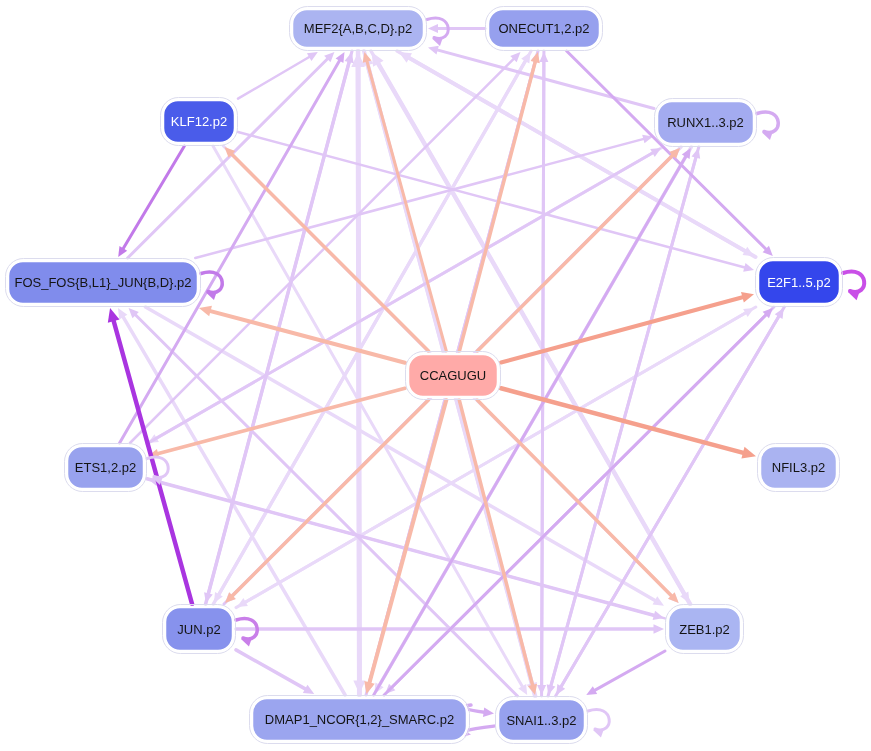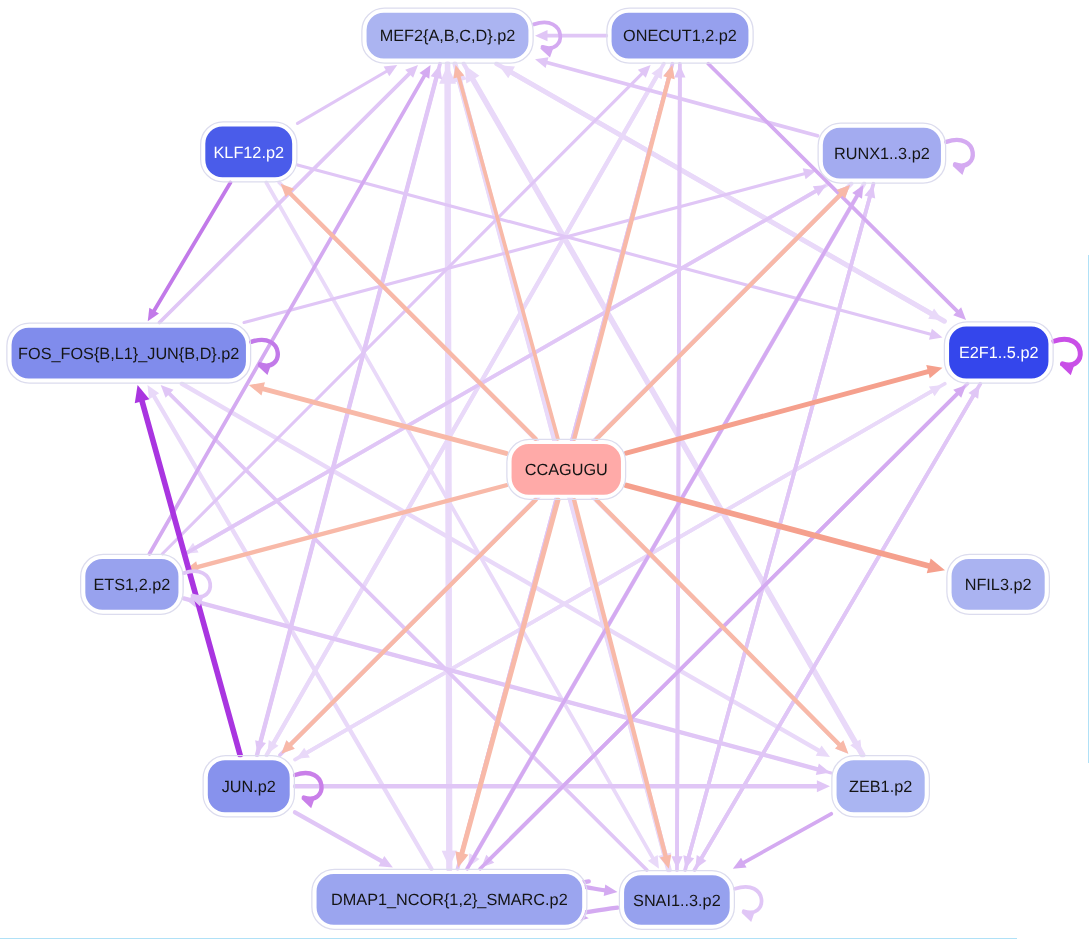--- a/index.html
+++ b/index.html
@@ -1,17 +1,17 @@
 <!DOCTYPE html>
 <html><head>
 <meta charset="utf-8">
 <style>
   html,body{margin:0;padding:0;background:#ffffff;}
   body{font-family:"Liberation Sans", sans-serif;}
-  #viewport{position:relative;width:871px;height:751px;background:#0ea5e9;overflow:hidden;}
+  #viewport{position:relative;width:871px;height:751px;background:#0369a1;overflow:hidden;}
   svg{display:block;}
   .node-label{font-family:"Liberation Sans", sans-serif;font-size:13px;pointer-events:none;}
 </style>
 </head>
 <body>
 
 <div id="viewport">
   <svg id="graph" xmlns="http://www.w3.org/2000/svg" width="871" height="751" viewBox="0 0 871 751" style="background: rgb(255, 255, 255);">
       <g>
         <polygon points="398.8816568047337,52 411.9764426174305,53.298685689301365 406.59415124569375,62.661961803446914" fill="#e9d9f9"></polygon>

